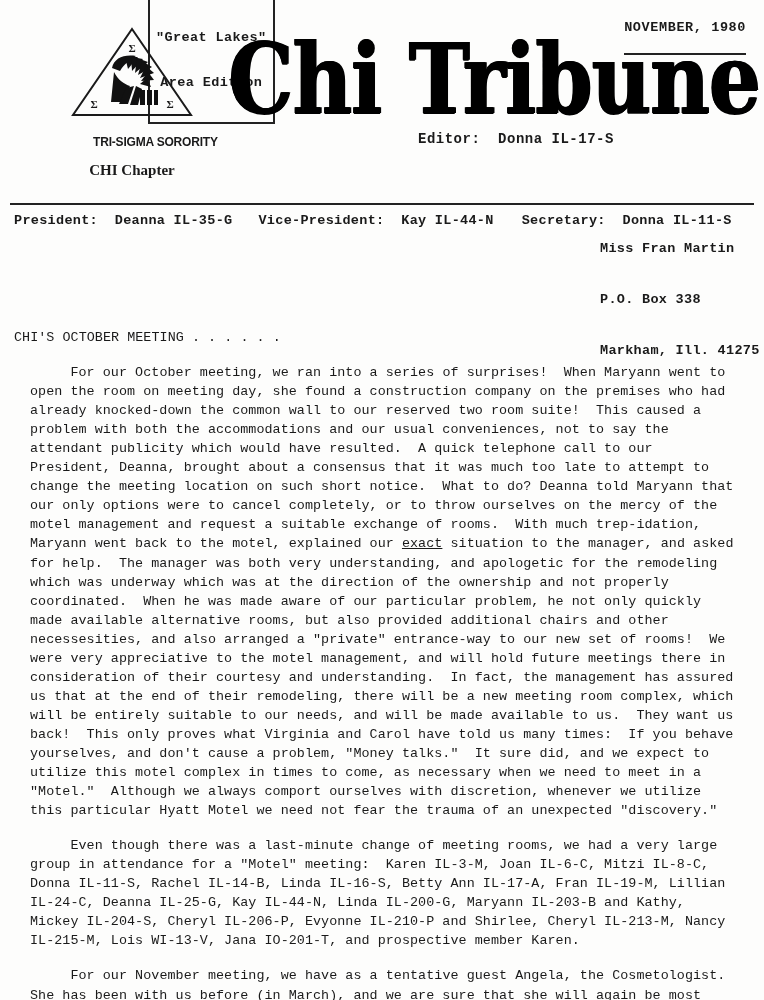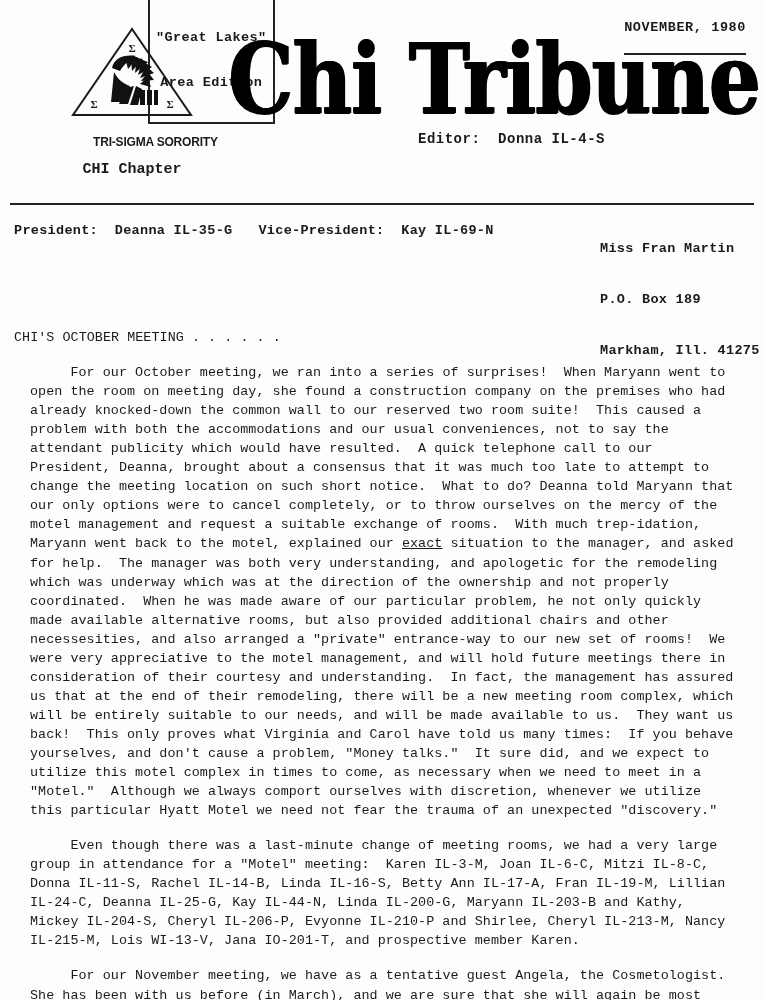--- a/index.html
+++ b/index.html
@@ -75,21 +75,21 @@
     font-family: "Liberation Sans", sans-serif;
     font-weight: bold;
     font-size: 12px;
     letter-spacing: -0.2px;
     line-height: 14px;
     margin-top: 1px;
     white-space: pre;
     text-align: center;
   }
   .crest-caption .line2 {
-    font-family: Liberation Mono, monospace;
+    font-family: Liberation Serif, serif;
     font-size: 15px;
     letter-spacing: 0px;
     display: block;
   }
 
   .nameplate {
     position: absolute;
     left: 228px;
     top: 22px;
     font-family: "DejaVu Serif", "Liberation Serif", serif;
@@ -121,21 +121,20 @@
     top: 183px;
     width: 736px;
     font-size: 13.5px;
     font-weight: bold;
     letter-spacing: 0.3px;
     white-space: pre;
   }
   .officers-row {
     display: flex;
     align-items: flex-start;
-    margin-top: 10px;
   }
   .officer { white-space: pre; }
   .officer-pres { }
   .officer-vp { margin-left: 26px; }
   .officer-sec { margin-left: 28px; }
 
   .rule {
     position: absolute;
     left: 10px;
     top: 203px;
@@ -217,34 +216,35 @@
         </svg>
       </div>
       <div class="crest-caption">
         <span>TRI-SIGMA SORORITY</span>
         <span class="line2">CHI Chapter</span>
       </div>
     </div>
 
     <div class="nameplate">Chi Tribune</div>
 
-    <div class="editor-line">Editor:  Donna IL-4-S</div>
+    <div class="editor-line">Editor:  Donna IL-17-S</div>
   </div>
 
   <div class="officers">
     <div class="officers-row">
       <span class="officer officer-pres">President:  Deanna IL-35-G</span>
-      <span class="officer officer-vp">Vice-President:  Kay IL-69-N</span>
+      <span class="officer officer-vp">Vice-President:  Kay IL-44-N</span>
+      <span class="officer officer-sec">Secretary:  Donna IL-11-S</span>
     </div>
   </div>
   <div class="rule"></div>
 
   <div class="address-block">
     <span>Miss Fran Martin</span>
-    <span>P.O. Box 189</span>
+    <span>P.O. Box 338</span>
     <span>Markham, Ill. 41275</span>
   </div>
 
   <div class="body-copy">
     <div class="section-head">CHI'S OCTOBER MEETING . . . . . .</div>
     <p class="para"><span>     For our October meeting, we ran into a series of surprises!  When Maryann went to open the room on meeting day, she found a construction company on the premises who had already knocked-down the common wall to our reserved two room suite!  This caused a problem with both the accommodations and our usual conveniences, not to say the attendant publicity which would have resulted.  A quick telephone call to our President, Deanna, brought about a consensus that it was much too late to attempt to change the meeting location on such short notice.  What to do? Deanna told Maryann that our only options were to cancel completely, or to throw ourselves on the mercy of the motel management and request a suitable exchange of rooms.  With much trep-idation, Maryann went back to the motel, explained our </span><span class="u">exact</span><span> situation to the manager, and asked for help.  The manager was both very understanding, and apologetic for the remodeling which was underway which was at the direction of the ownership and not properly coordinated.  When he was made aware of our particular problem, he not only quickly made available alternative rooms, but also provided additional chairs and other necessesities, and also arranged a "private" entrance-way to our new set of rooms!  We were very appreciative to the motel management, and will hold future meetings there in consideration of their courtesy and understanding.  In fact, the management has assured us that at the end of their remodeling, there will be a new meeting room complex, which will be entirely suitable to our needs, and will be made available to us.  They want us back!  This only proves what Virginia and Carol have told us many times:  If you behave yourselves, and don't cause a problem, "Money talks."  It sure did, and we expect to utilize this motel complex in times to come, as necessary when we need to meet in a "Motel."  Although we always comport ourselves with discretion, whenever we utilize this particular Hyatt Motel we need not fear the trauma of an unexpected "discovery."</span></p>
     <p class="para">     Even though there was a last-minute change of meeting rooms, we had a very large group in attendance for a "Motel" meeting:  Karen IL-3-M, Joan IL-6-C, Mitzi IL-8-C, Donna IL-11-S, Rachel IL-14-B, Linda IL-16-S, Betty Ann IL-17-A, Fran IL-19-M, Lillian IL-24-C, Deanna IL-25-G, Kay IL-44-N, Linda IL-200-G, Maryann IL-203-B and Kathy, Mickey IL-204-S, Cheryl IL-206-P, Evyonne IL-210-P and Shirlee, Cheryl IL-213-M, Nancy IL-215-M, Lois WI-13-V, Jana IO-201-T, and prospective member Karen.</p>
     <p class="para">     For our November meeting, we have as a tentative guest Angela, the Cosmetologist.  She has been with us before (in March), and we are sure that she will again be most helpful.  Most of our professional/commercial guests visit with us at no charge to the Chapter, but they are hopeful of "selling" their expertise or products to our membership.  If you have need of cos-metics (in this instance), please patronize Angela; this will insure that she will continue to meke herself available to the Chapter.  Our friends sincerely love to help us, but they also have to make a living.  Use their services, assisting both them and the Chapter, but don't make a pest of yourself!  If you wish to consult our friends on a professional basis, make a personal appointment but don't make a bore of yourself (and the Chapter) by constantly telephoning them at their home or place of work just to "talk;" they just don't have the time!</p>
   </div>
 

